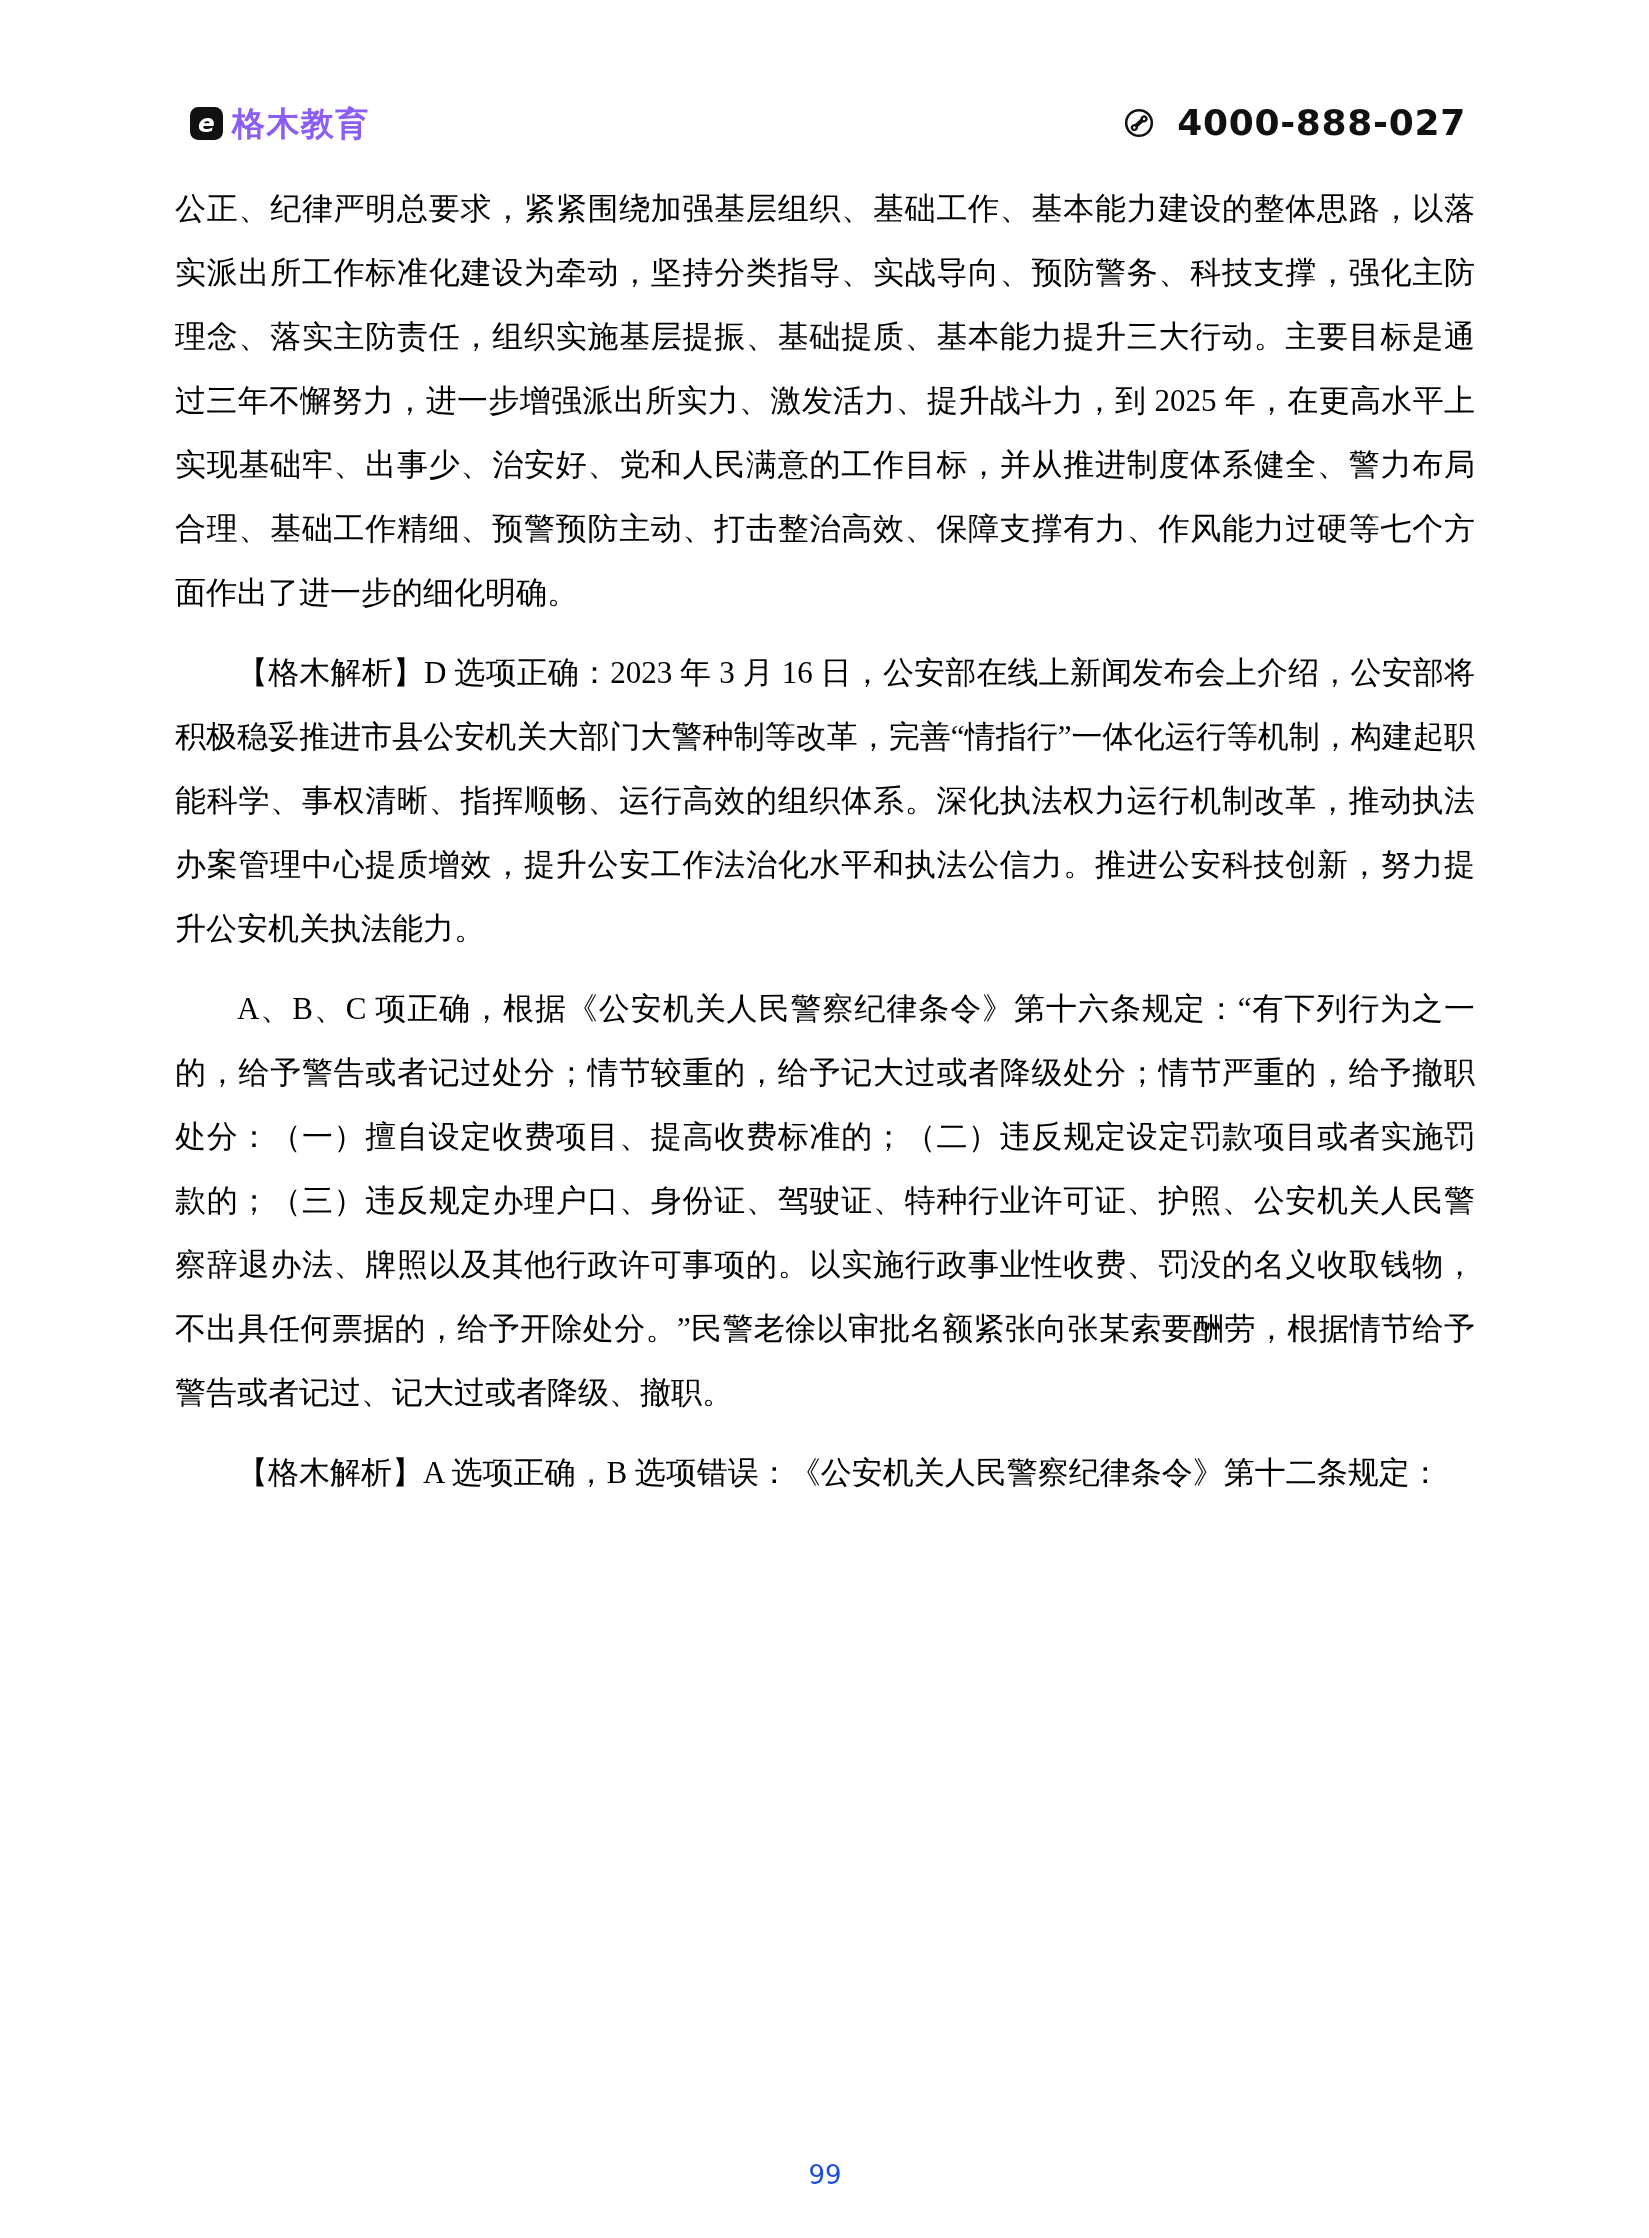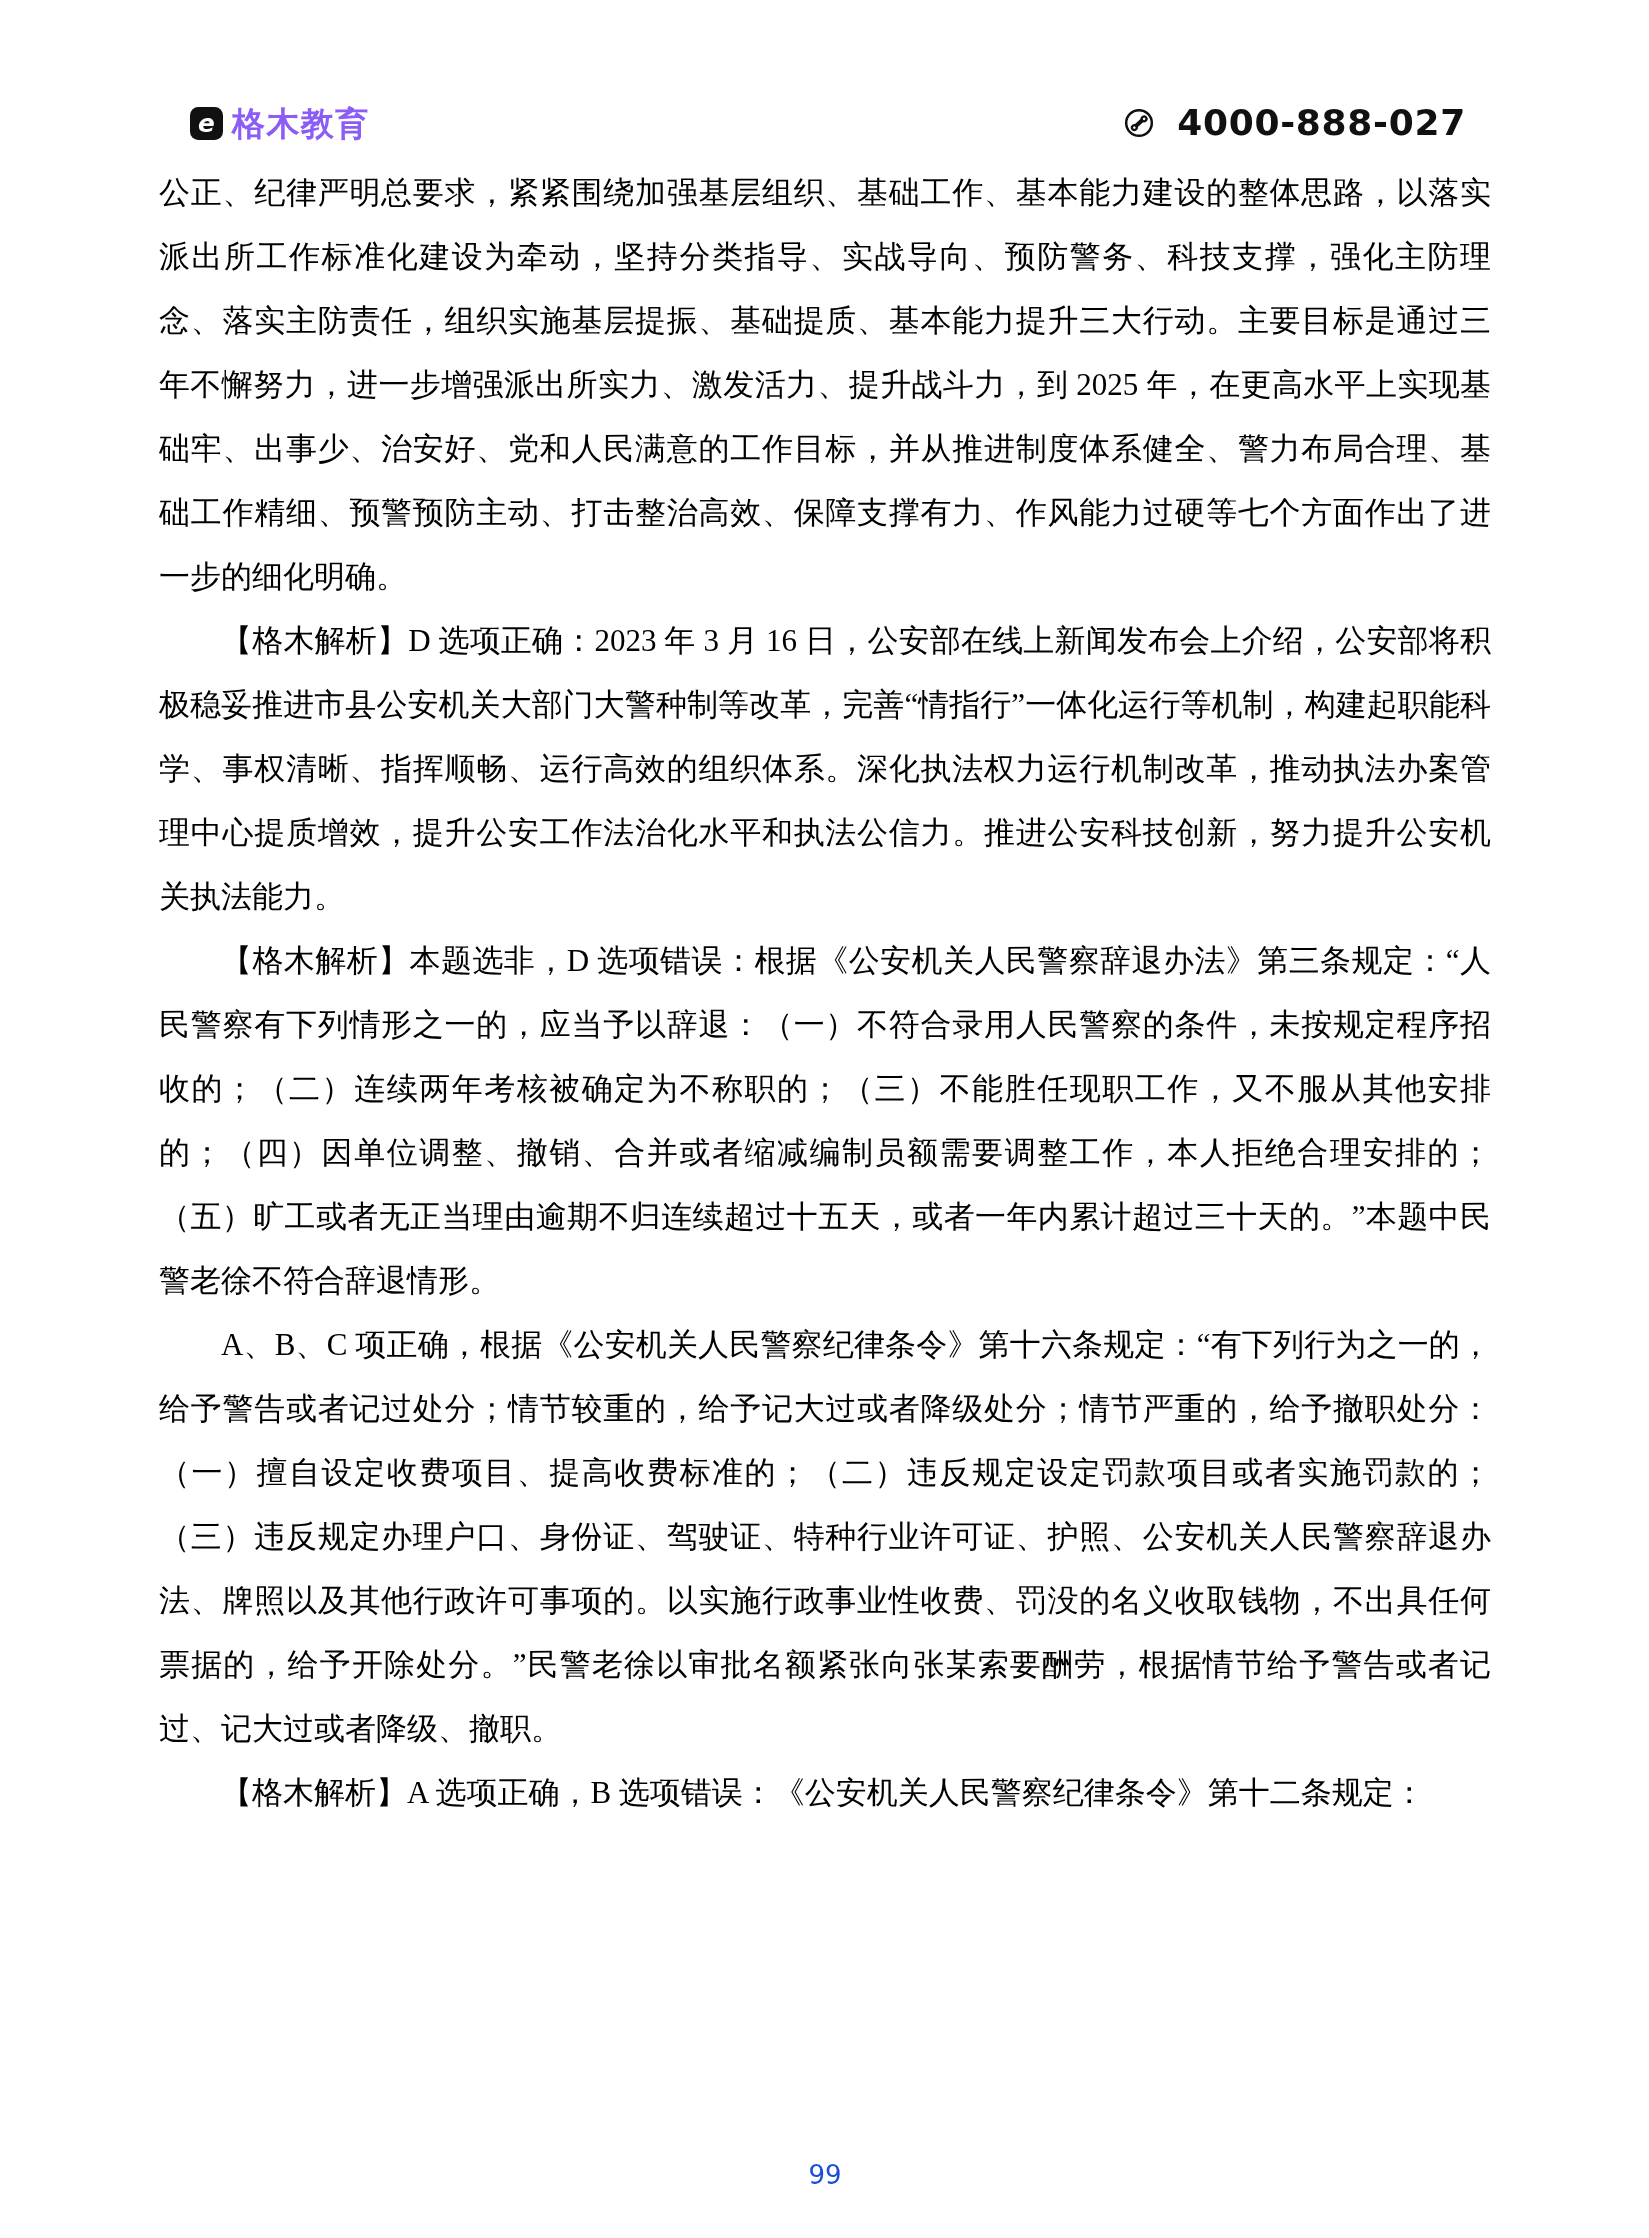--- a/index.html
+++ b/index.html
@@ -31,21 +31,21 @@
     line-height:1;letter-spacing:0.7px;white-space:nowrap;
   }
   
   .doc-body{
     position:absolute;left:159px;right:159px;top:161px;
     font-family:"Liberation Serif","DejaVu Serif",serif;
     font-size:31px;line-height:64px;
     text-align:justify;
     color:#000;
   }
-  .para{margin:0;padding:0;}
+  .para{margin:16px;padding:0;}
   .para.indent{text-indent:2em;}
   
   .footer{
     position:absolute;left:0;right:0;top:2162px;
     text-align:center;
     font-family:"DejaVu Sans","Liberation Sans",sans-serif;
     font-size:26px;color:#1d4ed8;line-height:1;
   }
 </style>
 </head>
@@ -77,21 +77,20 @@
           </g>
         </svg>
       </span>
       <span class="phone-number">4000-888-027</span>
     </div>
   </div>
 
   <div class="doc-body">
     <p class="para">公正、纪律严明总要求，紧紧围绕加强基层组织、基础工作、基本能力建设的整体思路，以落实派出所工作标准化建设为牵动，坚持分类指导、实战导向、预防警务、科技支撑，强化主防理念、落实主防责任，组织实施基层提振、基础提质、基本能力提升三大行动。主要目标是通过三年不懈努力，进一步增强派出所实力、激发活力、提升战斗力，到 2025 年，在更高水平上实现基础牢、出事少、治安好、党和人民满意的工作目标，并从推进制度体系健全、警力布局合理、基础工作精细、预警预防主动、打击整治高效、保障支撑有力、作风能力过硬等七个方面作出了进一步的细化明确。</p>
     <p class="para indent">【格木解析】D 选项正确：2023 年 3 月 16 日，公安部在线上新闻发布会上介绍，公安部将积极稳妥推进市县公安机关大部门大警种制等改革，完善“情指行”一体化运行等机制，构建起职能科学、事权清晰、指挥顺畅、运行高效的组织体系。深化执法权力运行机制改革，推动执法办案管理中心提质增效，提升公安工作法治化水平和执法公信力。推进公安科技创新，努力提升公安机关执法能力。</p>
-    <p class="para indent">【格木解析】本题选非，D 选项错误：根据《公安机关人民警察辞退办法》第三条规定：“人民警察有下列情形之一的，应当予以辞退：（一）不符合录用人民警察的条件，未按规定程序招收的；（二）连续两年考核被确定为不称职的；（三）不能胜任现职工作，又不服从其他安排的；（四）因单位调整、撤销、合并或者缩减编制员额需要调整工作，本人拒绝合理安排的；（五）旷工或者无正当理由逾期不归连续超过十五天，或者一年内累计超过三十天的。”本题中民警老徐不符合辞退情形。</p>
     <p class="para indent">A、B、C 项正确，根据《公安机关人民警察纪律条令》第十六条规定：“有下列行为之一的，给予警告或者记过处分；情节较重的，给予记大过或者降级处分；情节严重的，给予撤职处分：（一）擅自设定收费项目、提高收费标准的；（二）违反规定设定罚款项目或者实施罚款的；（三）违反规定办理户口、身份证、驾驶证、特种行业许可证、护照、公安机关人民警察辞退办法、牌照以及其他行政许可事项的。以实施行政事业性收费、罚没的名义收取钱物，不出具任何票据的，给予开除处分。”民警老徐以审批名额紧张向张某索要酬劳，根据情节给予警告或者记过、记大过或者降级、撤职。</p>
     <p class="para indent">【格木解析】A 选项正确，B 选项错误：《公安机关人民警察纪律条令》第十二条规定：</p>
   </div>
 
   <div class="footer">
     <span>99</span>
   </div>
 
 </div>
 

